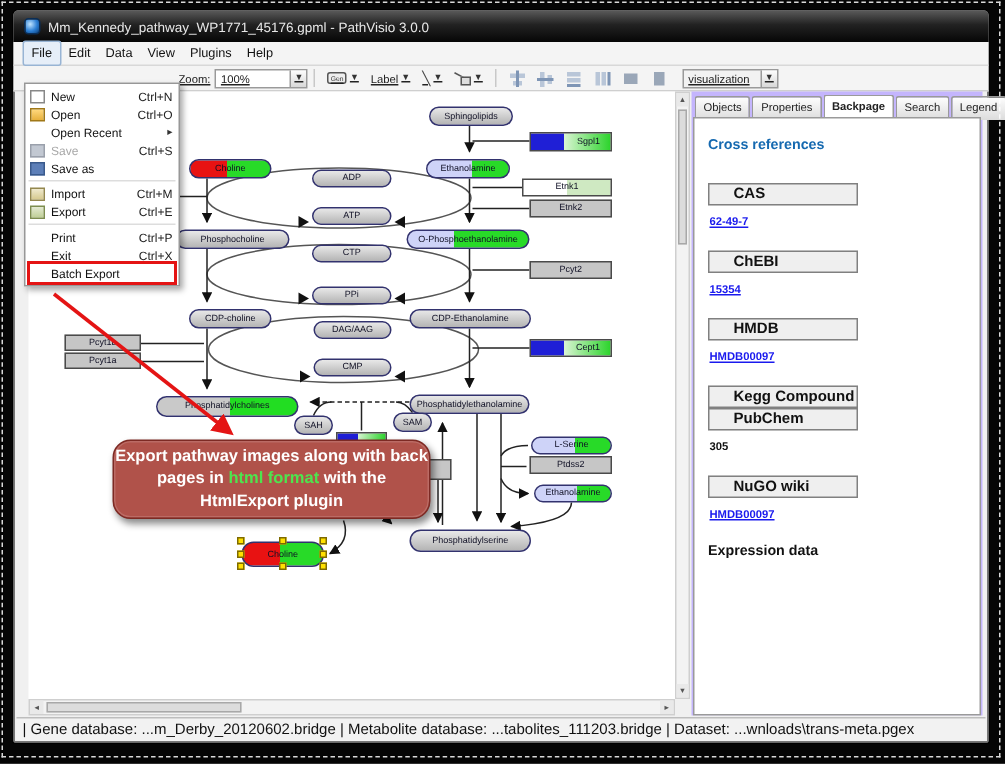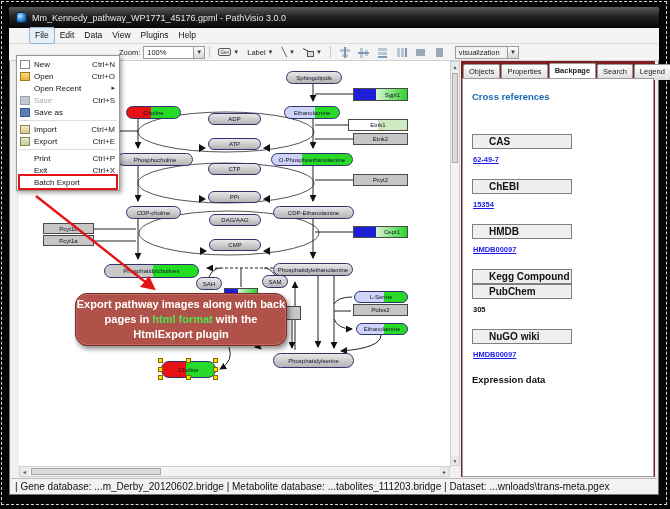--- a/index.html
+++ b/index.html
@@ -3,24 +3,24 @@
 <meta charset="utf-8">
 <style>
   html,body{margin:0;padding:0;background:#000;}
   *{box-sizing:border-box;font-family:"Liberation Sans",sans-serif;}
   .stage{position:relative;width:670px;height:509px;background:#050505;overflow:hidden;}
   .marching{position:absolute;left:1px;top:1px;right:3px;bottom:4px;border:1px dashed rgba(255,255,255,.85);z-index:70;pointer-events:none;}
   
   .win{position:absolute;left:8px;top:6px;width:652px;height:490px;background:#f0f0f0;border:1px solid #000;border-radius:4px 4px 2px 2px;box-shadow:inset 0 0 0 1px #777;}
   .titlebar{position:absolute;left:0;top:0;right:0;height:21px;border-radius:3px 3px 0 0;background:linear-gradient(#5a5a5a,#222 45%,#060606);display:flex;align-items:center;gap:5px;padding-left:7px;color:#e8e8e8;font-size:9px;}
   .appicon{width:11px;height:11px;border-radius:3px;background:radial-gradient(circle at 35% 35%,#bfe4ff,#2c7fd4 55%,#0b3e77);border:1px solid #0a2d55;}
-  .menubar{position:absolute;left:0;top:21px;right:0;height:16px;background:#f4f4f4;border-bottom:1px solid #d8d8d8;display:flex;align-items:center;padding-left:20px;font-size:8.5px;color:#111;}
+  .menubar{position:absolute;left:0;top:21px;right:0;height:16px;background:#f4f4f4;border-bottom:1px solid #d8d8d8;display:flex;align-items:center;padding-left:6px;font-size:8.5px;color:#111;}
   .menubar span{padding:1px 5px;line-height:13px;}
   .menubar span.active{background:#e6eef8;border:1px solid #98b4d4;border-radius:2px;}
-  .toolbar{position:absolute;left:0;top:37px;right:0;height:17px;background:#f4f4f4;border-bottom:1px solid #cfcfcf;display:flex;align-items:center;font-size:7.5px;color:#222;}
+  .toolbar{position:absolute;left:0;top:37px;right:0;height:17px;background:#f4f4f4;border-bottom:1px solid #cfcfcf;display:flex;align-items:center;font-size:7.5px;color:#222;text-decoration:underline;}
   .toolbar .sep{width:1px;height:12px;background:#c8c8c8;margin:0 4px;}
   .combo{display:flex;align-items:center;background:#fff;border:1px solid #9a9a9a;height:13px;font-size:7.5px;padding-left:3px;}
   .combo .arrowbtn{margin-left:auto;width:11px;height:100%;background:linear-gradient(#fdfdfd,#d8d8d8);border-left:1px solid #9a9a9a;font-size:6px;display:flex;align-items:center;justify-content:center;color:#333;}
   .tbtn{display:flex;align-items:center;gap:2px;padding:1px 3px;border:1px solid transparent;border-radius:2px;}
   .tbtn .caret{font-size:6px;color:#333;}
   .genebox{width:13px;height:8px;border:1px solid #555;border-radius:2px;background:#eee;font-size:4.5px;display:flex;align-items:center;justify-content:center;color:#333;}
   .lineglyph{font-size:9px;color:#444;}
   .shapeglyph{width:11px;height:9px;position:relative;}
   .shapeglyph:before{content:"";position:absolute;left:0;top:0;width:7px;height:1px;background:#555;transform:rotate(28deg);transform-origin:left;}
   .shapeglyph:after{content:"";position:absolute;right:0;bottom:0;width:5px;height:4px;border:1px solid #555;background:#ddd;}
@@ -44,26 +44,26 @@
   .rect{border:1px solid #4a4a4a;background:#c6c6c6;}
   .rect-bluegreen{background:linear-gradient(90deg,#1f1fd6 0 42%,#d9f4d2 42%,#2cd42c 100%);justify-content:flex-end;padding-right:7px;}
   .rect-whitegreen{background:linear-gradient(90deg,#ffffff 0 50%,#cfe9c2 50% 100%);}
   .handle{position:absolute;width:5px;height:5px;background:#ffe000;border:1px solid #7e6a00;z-index:3;}
   
   .vscroll{position:absolute;left:441px;top:54px;width:10px;height:405px;background:#f3f3f3;border:1px solid #cfcfcf;font-size:5px;color:#555;}
   .hscroll{position:absolute;left:10px;top:459px;width:431px;height:11px;background:#f3f3f3;border:1px solid #cfcfcf;font-size:5px;color:#555;}
   .sbtn{position:absolute;background:#e9e9e9;display:flex;align-items:center;justify-content:center;}
   .thumb{position:absolute;background:#dcdcdc;border:1px solid #a8a8a8;}
   
-  .panel{position:absolute;left:452px;top:54px;right:4px;height:416px;background:#7f1d1d;}
+  .panel{position:absolute;left:452px;top:54px;right:4px;height:416px;background:#c4b5fd;}
   .tabs{position:absolute;left:2px;top:3px;display:flex;font-size:7.5px;color:#222;}
   .tab{padding:2px 5px;border:1px solid #9a9a9a;border-bottom:none;background:linear-gradient(#fdfdfd,#dcdcdc);margin-right:1px;border-radius:2px 2px 0 0;}
   .tab.active{background:#fff;position:relative;top:-1px;padding-bottom:4px;font-weight:bold;}
   .panelbody{position:absolute;left:1px;right:1px;top:17px;bottom:0;background:#fff;border:1px solid #9a9a9a;padding:12px 0 0 9px;overflow:hidden;}
-  .xheading{font-size:9.5px;font-weight:bold;margin-bottom:32px;}
+  .xheading{font-size:9.5px;font-weight:bold;margin-bottom:20px;}
   .xsec .hbox{width:100px;height:15px;border:1px solid #808080;background:#efefef;font-size:10px;font-weight:bold;display:flex;align-items:center;padding-left:16px;color:#111;}
   .xsec .val{margin:6px 0 15px 1px;font-size:7.5px;font-weight:bold;color:#111;}
   .xsec .val.link{color:#1a1aee;text-decoration:underline;}
   .xfooter{font-size:9.5px;font-weight:bold;margin-top:8px;color:#111;}
   
   .status{position:absolute;left:2px;right:2px;top:471px;height:16px;background:#f2f2f2;border-top:1px solid #bdbdbd;font-size:10px;color:#111;display:flex;align-items:center;padding-left:4px;}
   
   .fmenu{position:absolute;left:16px;top:55px;width:104px;background:#fff;border:1px solid #979797;box-shadow:2px 2px 4px rgba(0,0,0,.35);z-index:50;padding:2px 0;font-size:8px;color:#111;}
   .fitem{display:flex;align-items:center;height:12px;padding:0 4px 0 3px;position:relative;}
   .fitem .mi{width:10px;height:9px;margin-right:4px;flex:none;}

